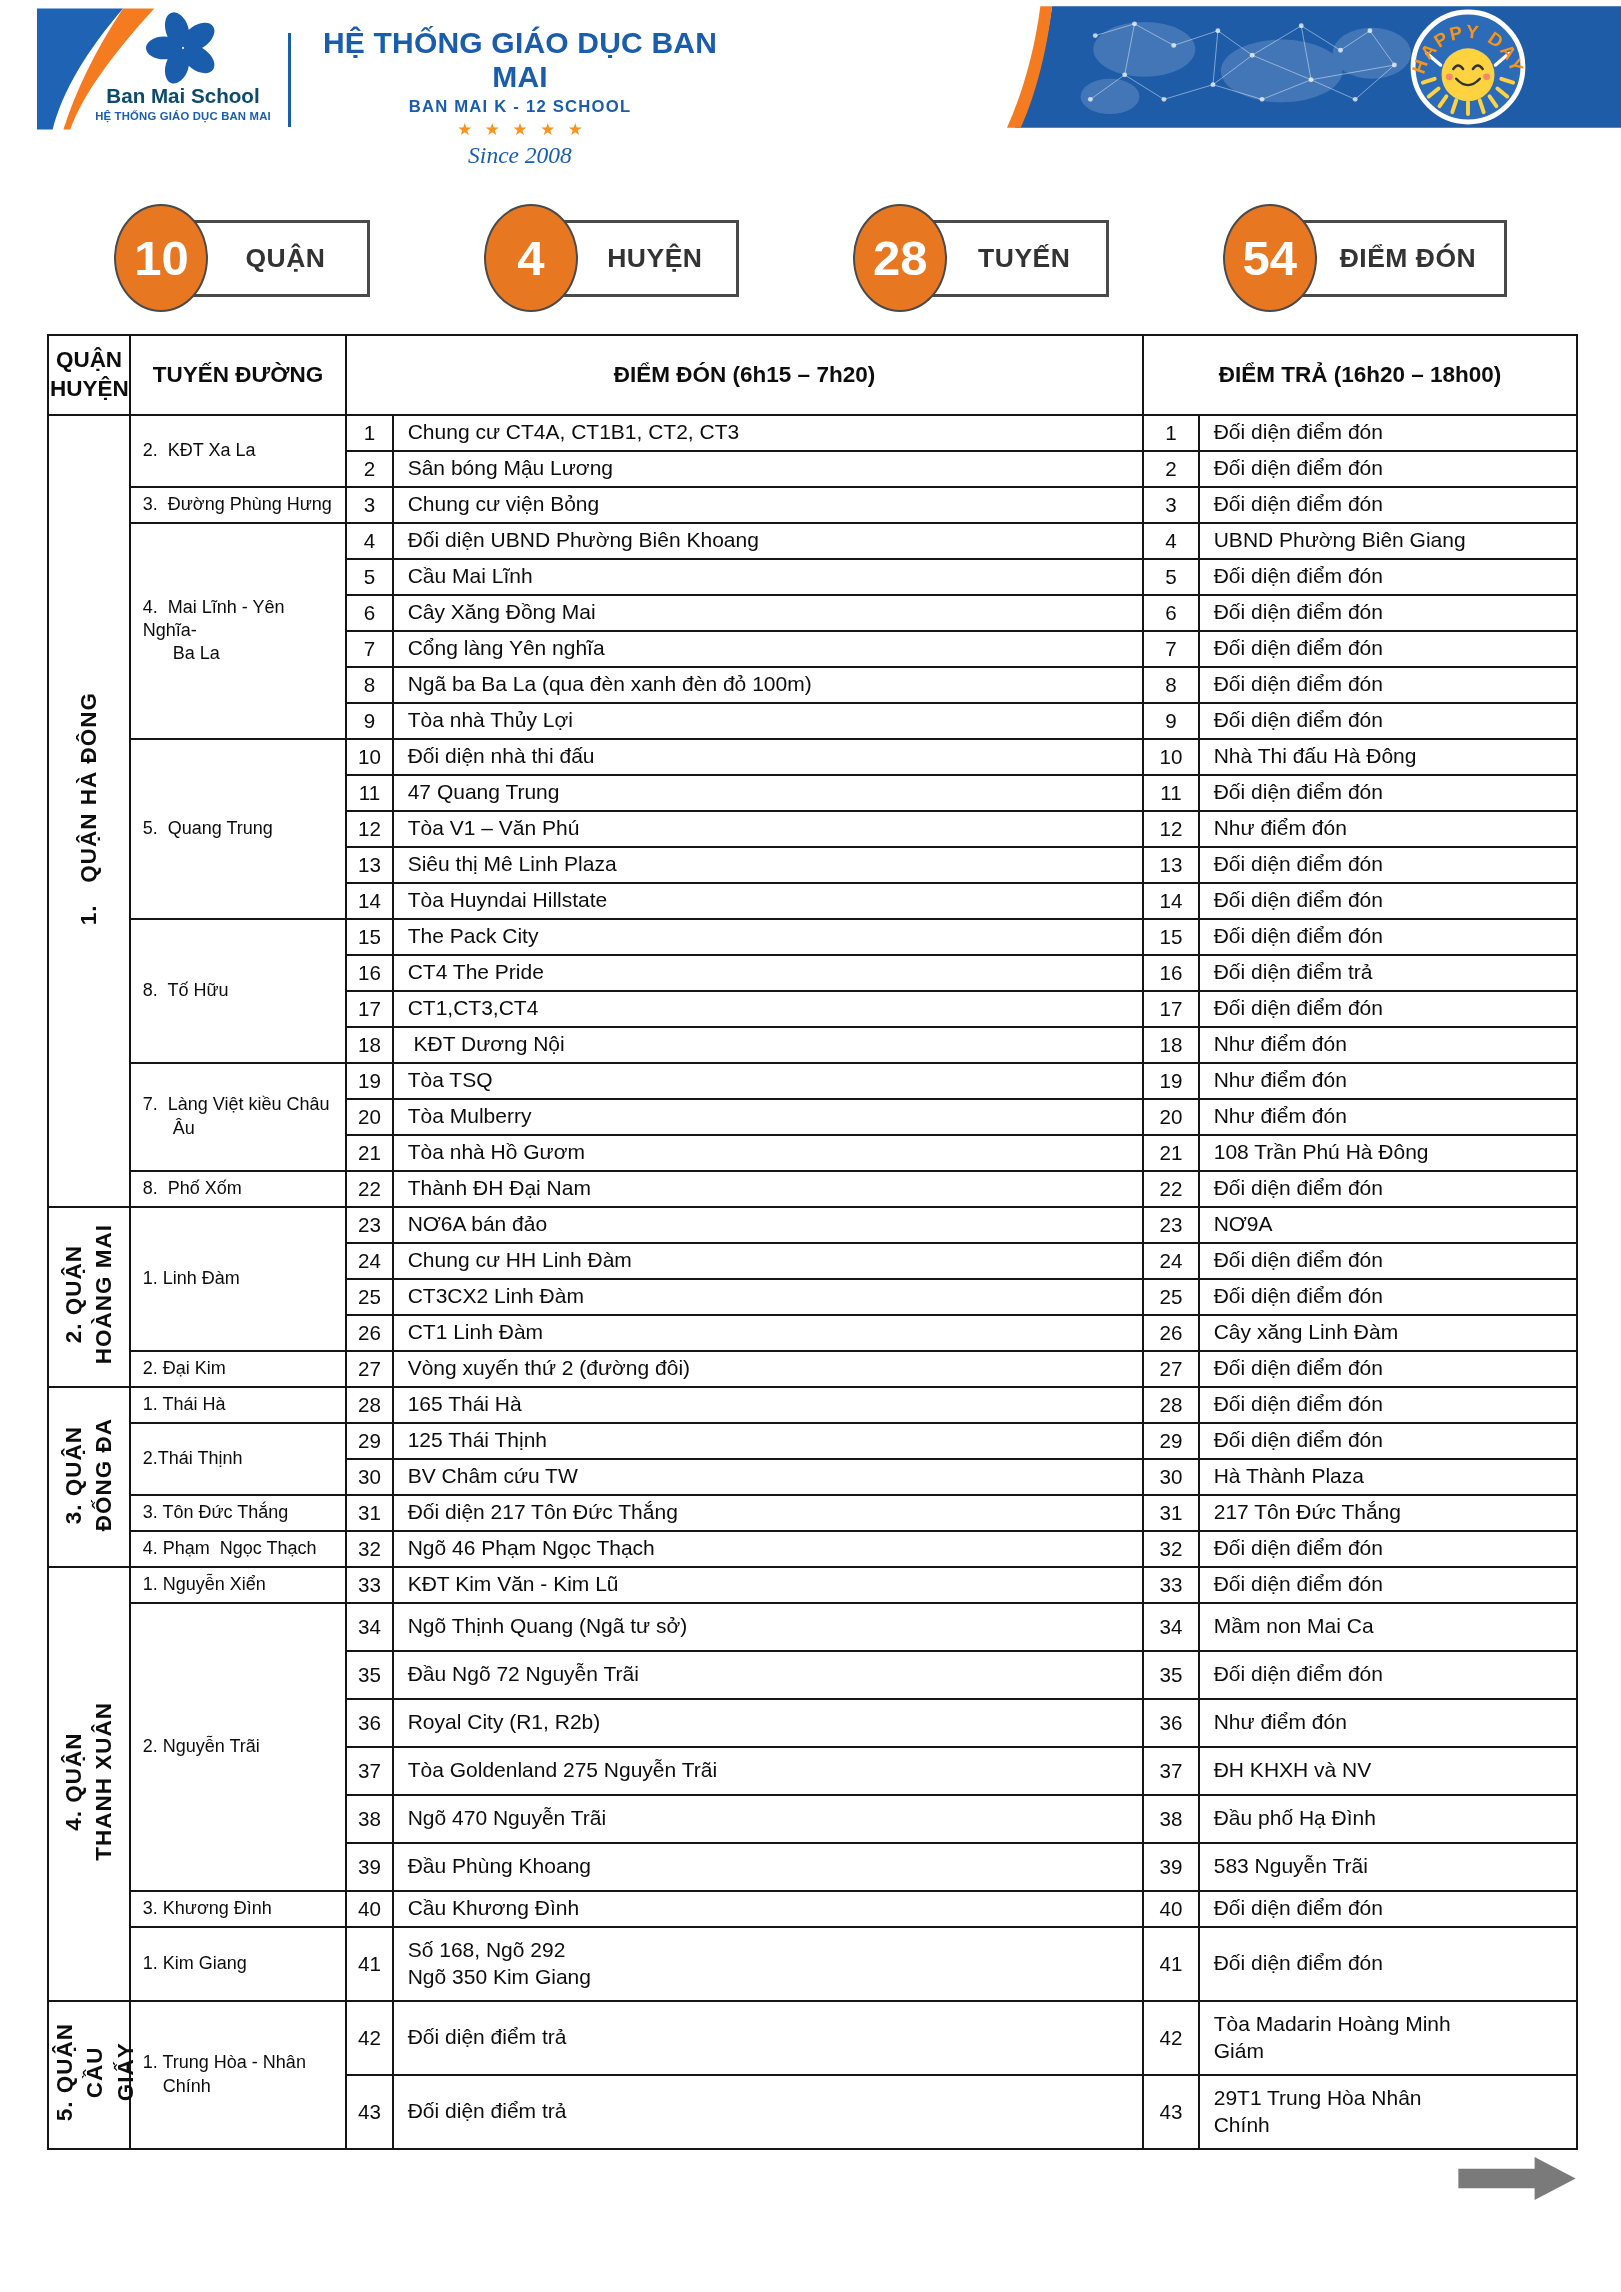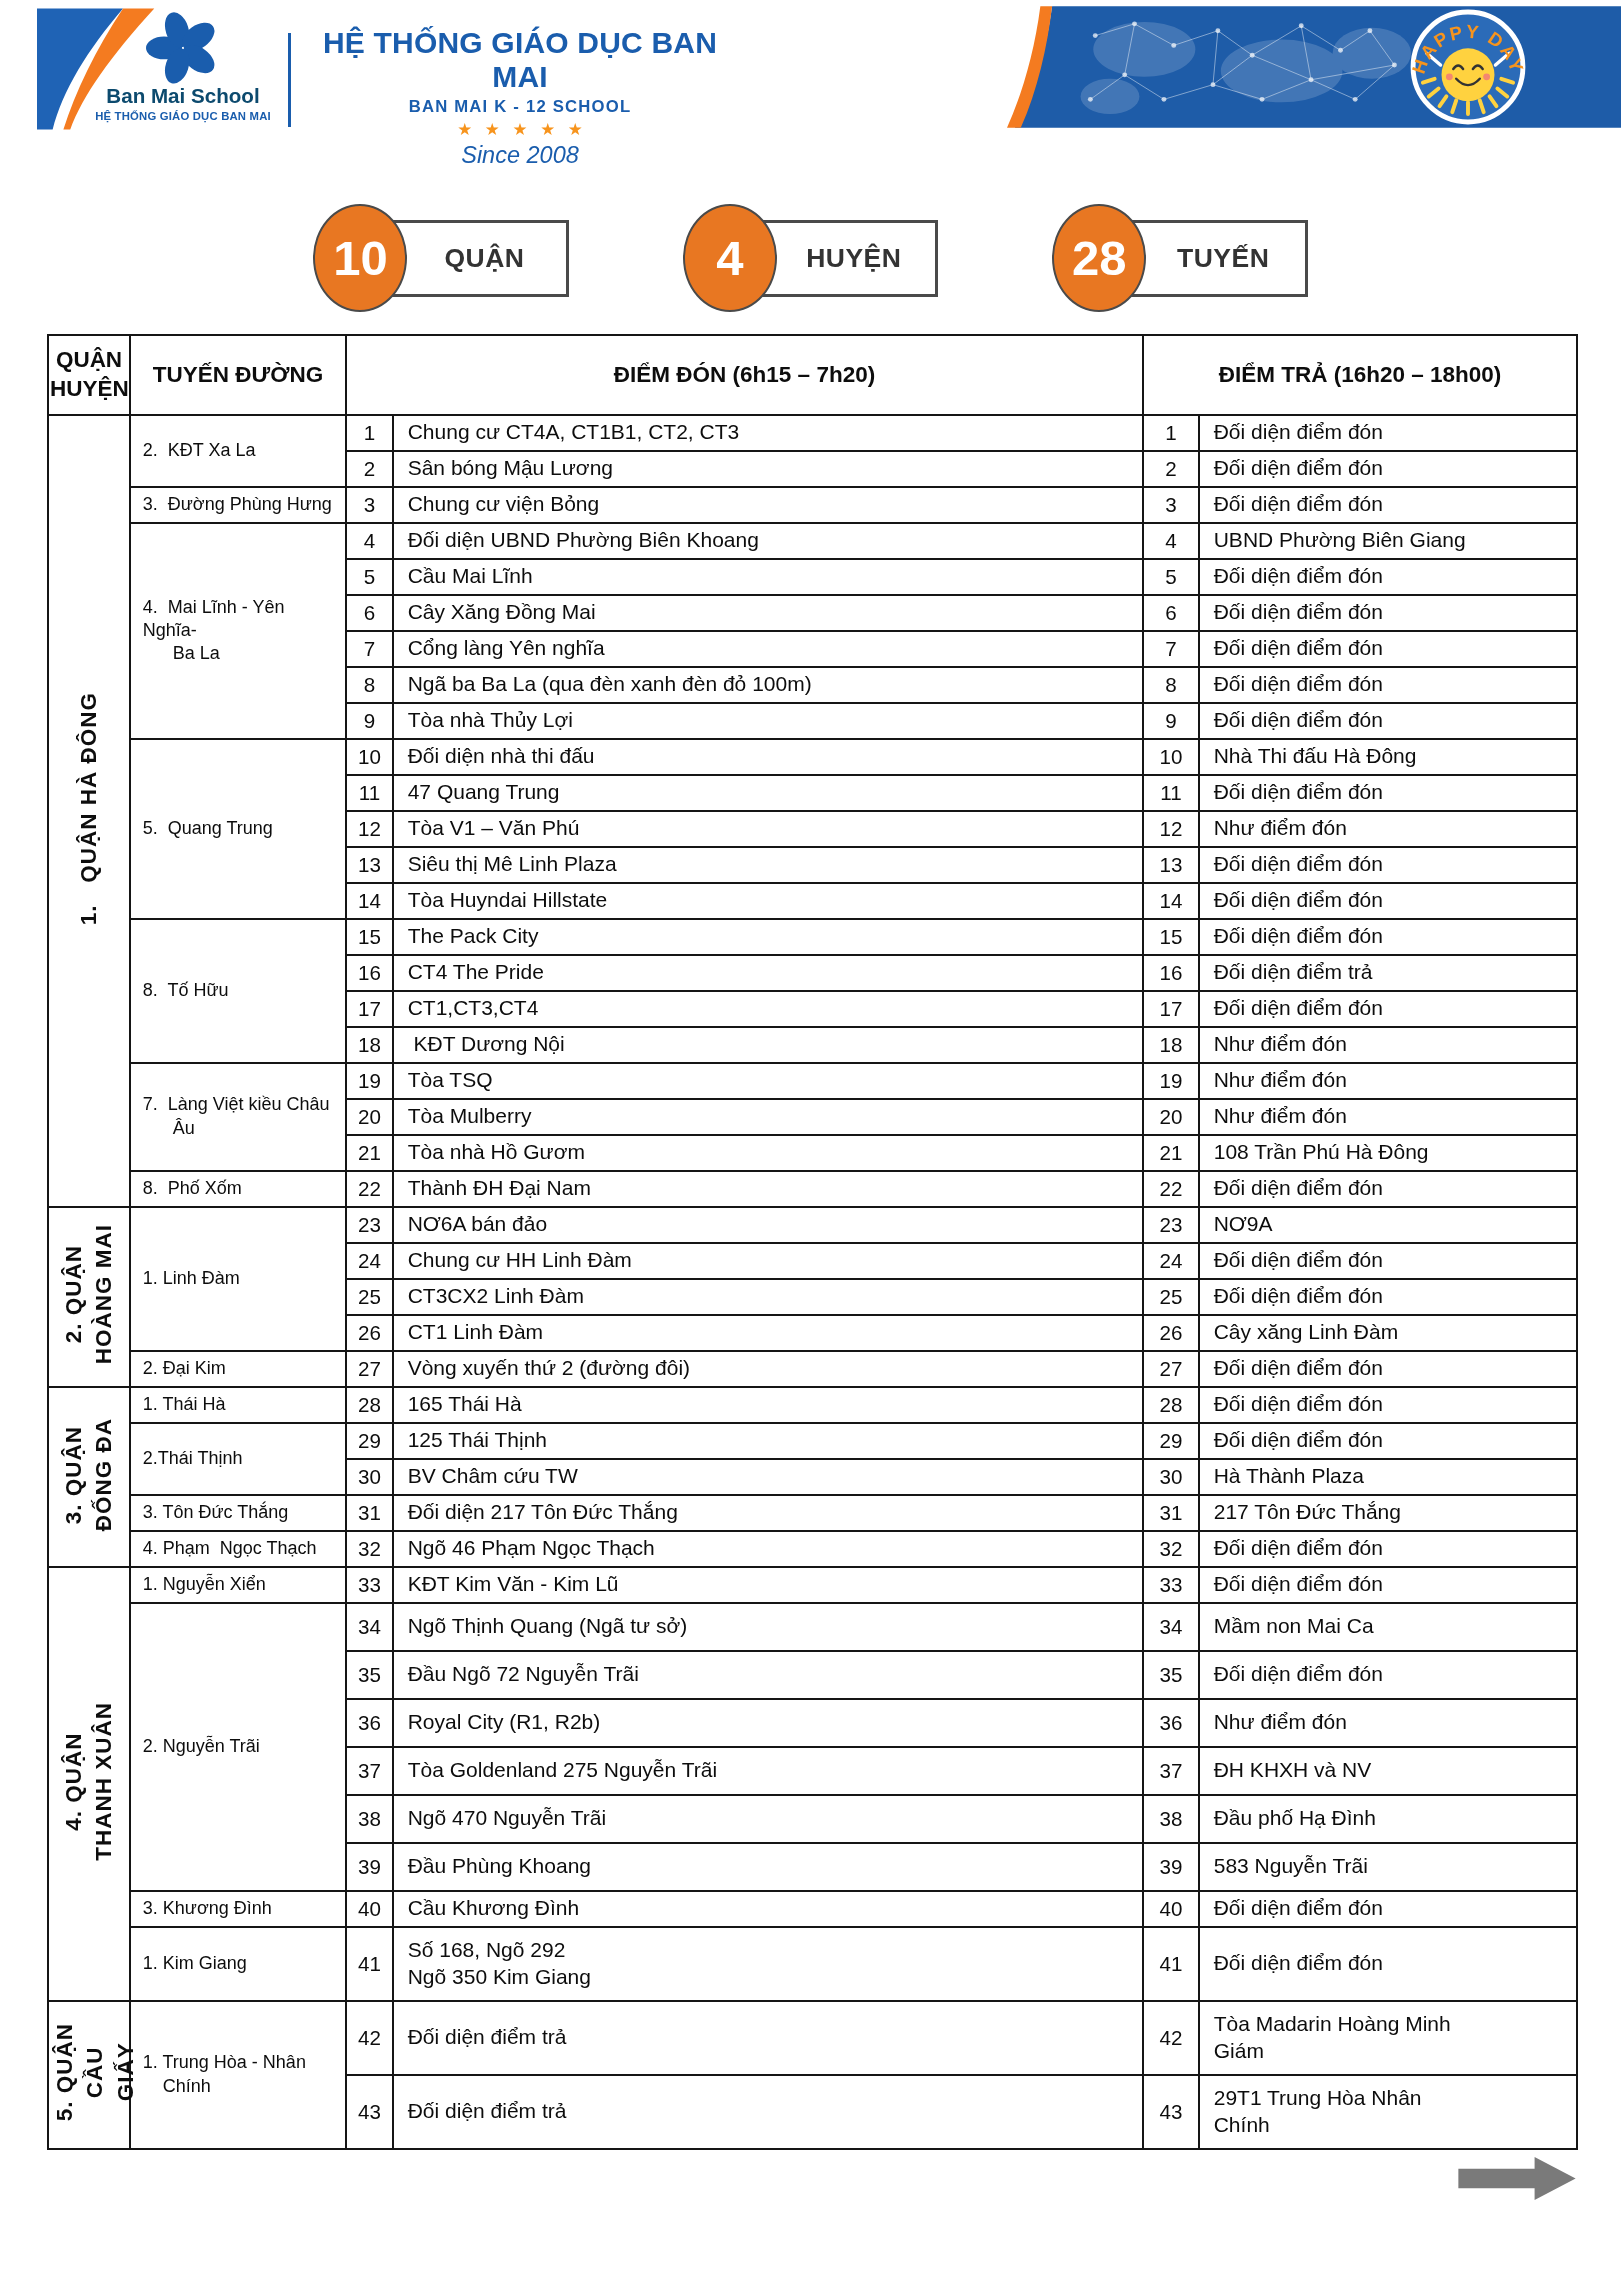--- a/index.html
+++ b/index.html
@@ -12,21 +12,21 @@
   .brand-bar { position:relative; height:135px; }
   .wedge { position:absolute; left:37px; top:7.8px; }
   .logo-block { position:absolute; left:90px; top:9.8px; width:186px; text-align:center; }
   .logo-name { font-size:20.6px; font-weight:bold; color:#0c4a6e; margin-top:-3.9px; }
   .logo-sub  { font-size:11.3px; font-weight:bold; color:#1a5dad; letter-spacing:0.2px; margin-top:2px; }
   .vdivider { position:absolute; left:288px; top:33px; width:2.9px; height:94px; background:#1a5dad; }
   .center-block { position:absolute; left:302px; top:25.5px; width:436px; text-align:center; }
   .org-name { font-size:30px; font-weight:bold; color:#1a5dad; letter-spacing:0.2px; }
   .school-name { font-size:16.7px; font-weight:bold; color:#1a5dad; letter-spacing:1.2px; margin-top:3.9px; }
   .stars { font-size:16.7px; color:#f7941d; letter-spacing:12.7px; padding-left:12.7px; margin-top:2px; }
-  .since { font-family:Liberation Sans, sans-serif; font-style:italic; font-size:23.5px; color:#1a5dad; margin-top:2px; }
+  .since { font-family:Liberation Serif, serif; font-style:italic; font-size:23.5px; color:#1a5dad; margin-top:2px; }
   .banner { position:absolute; right:0; top:5.9px; }
 
   
   .title { margin-top:27.4px; text-align:center; font-size:36px; font-weight:bold; letter-spacing:0.3px; }
 
   
   .stats { display:flex; justify-content:center; align-items:center; gap:114px; margin-top:65px; height:116px; }
   .stat { position:relative; display:flex; align-items:center; }
   .bubble {
     width:90px; height:104px; border-radius:50%; background:#e87722; border:2.9px solid #4a4a4a;
@@ -185,20 +185,24 @@
       <div class="statbox">QUẬN</div>
     </div>
     <div class="stat">
       <div class="bubble">4</div>
       <div class="statbox">HUYỆN</div>
     </div>
     <div class="stat">
       <div class="bubble">28</div>
       <div class="statbox">TUYẾN</div>
     </div>
+    <div class="stat">
+      <div class="bubble">54</div>
+      <div class="statbox">ĐIỂM ĐÓN</div>
+    </div>
   </div>
 
   <table>
     <colgroup>
       <col style="width:82px">
         <col style="width:216px">
         <col style="width:47px">
       <col style="width:750px">
         <col style="width:56px">
         <col style="width:378px">

